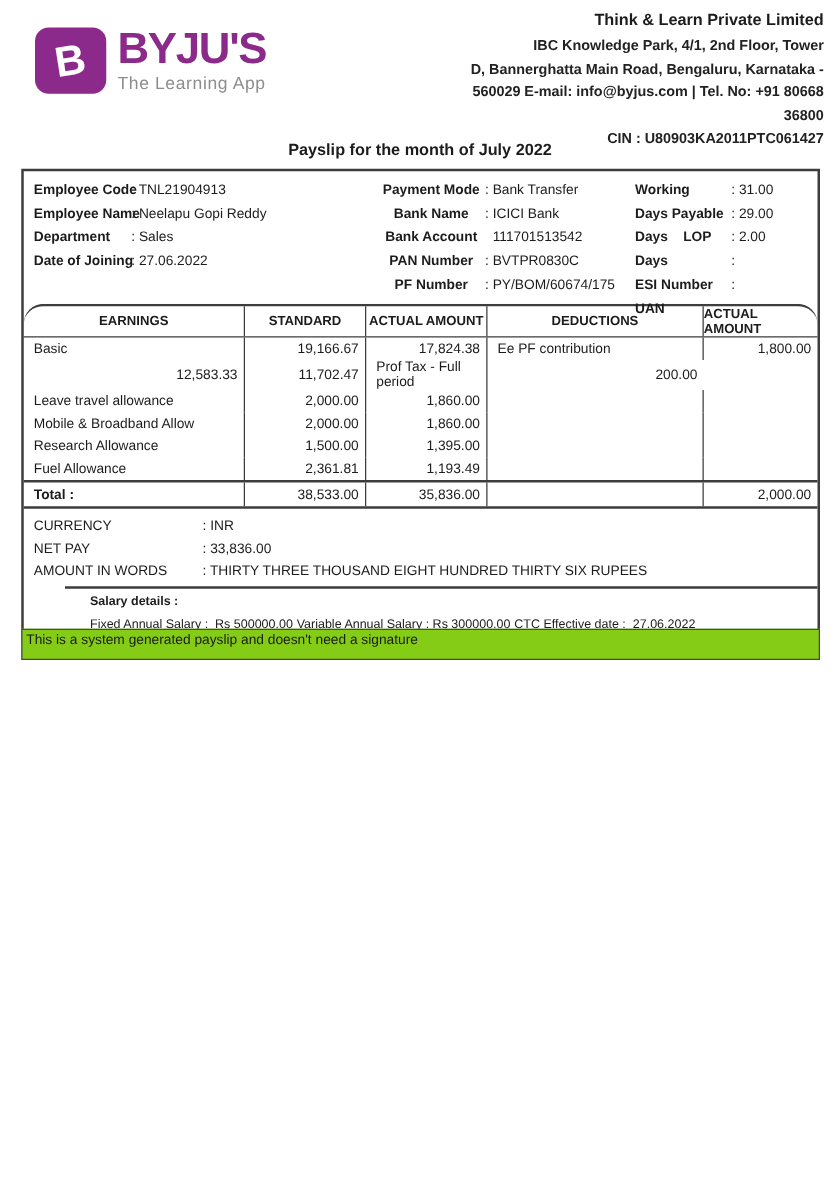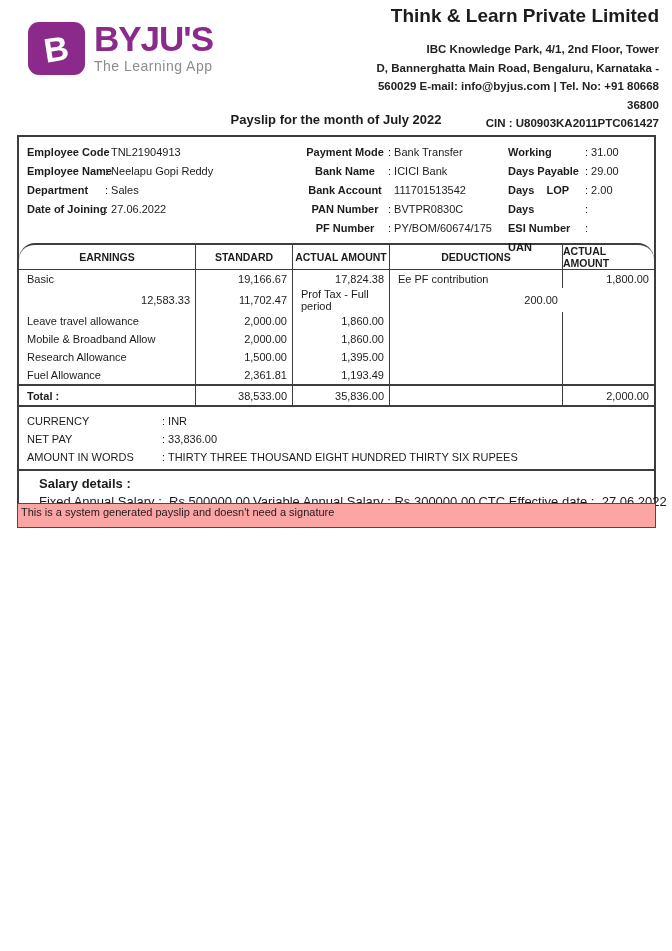--- a/index.html
+++ b/index.html
@@ -25,21 +25,21 @@
     color:#ffffff; font-weight:bold; font-size:34px; line-height:1;
     transform:rotate(-9deg); display:inline-block;
   }
   .logo-name {
     color:#8b2a8b; font-weight:bold; font-size:35px; line-height:34px;
     letter-spacing:-1px;
   }
   .logo-tagline { color:#8d8d8d; font-size:14px; margin-top:2px; letter-spacing:0.5px; }
 
   .company { position:absolute; right:13px; top:6px; width:300px; text-align:right; }
-  .company-name { font-weight:bold; font-size:19px; line-height:20px; margin-bottom:14px; }
+  .company-name { font-weight:bold; font-size:13px; line-height:20px; margin-bottom:2px; }
   .company-line { font-weight:bold; font-size:11.5px; line-height:18.5px; color:#222; }
   .company-cin  { font-weight:bold; font-size:11.5px; line-height:18.5px; color:#222; margin-top:0px; }
 
   
   .payslip-title {
     position:absolute; top:112px; left:0; width:100%;
     text-align:center; font-weight:bold; font-size:13px;
   }
 
   
@@ -74,29 +74,29 @@
   .t-total .t-cell { min-height:19px; }
   .t-total .cell-name { font-weight:bold; }
 
   
   .summary { border-top:2px solid #3d3d3d; padding:5px 0 3px; }
   .s-row { display:flex; align-items:center; height:17px; font-size:11px; margin-bottom:1px; }
   .s-label { font-weight:normal; padding-left:8px; width:143px; }
   .s-value { white-space:pre; }
 
   
-  .salary { border-top:2px solid #3d3d3d; padding:5px 12px 7px; font-size:13px; }
+  .salary { border-top:2px solid #3d3d3d; padding:5px 12px 7px; font-size:10px;margin-left:33px; }
   .salary-heading { font-weight:bold; padding-left:8px; height:16px; }
   .salary-line { display:flex; gap:3px; padding-left:8px; margin-top:2px; white-space:pre; }
 
   
   .footer-box {
     position:absolute; left:17px; top:503px; width:639px; height:25px;
     border:1px solid #4a4a4a; font-size:11px; padding:2px 3px;
-    background:#fca5a5;
+    background:#84cc16;
   }
 </style>
 </head>
 <body>
 
 <div class="page">
 
   <div class="logo">
     <div class="logo-badge">
       <span class="logo-b">B</span>

